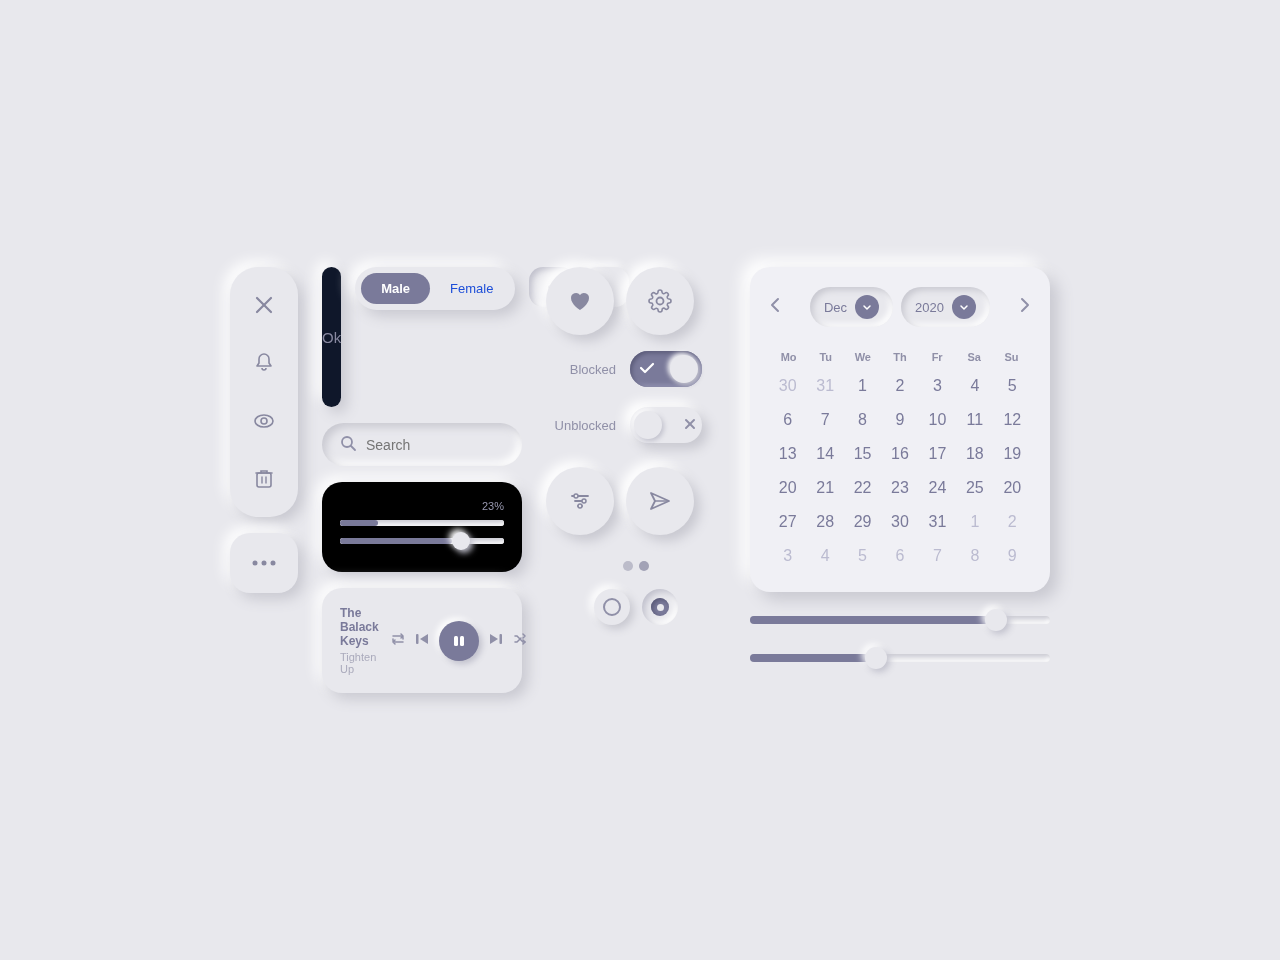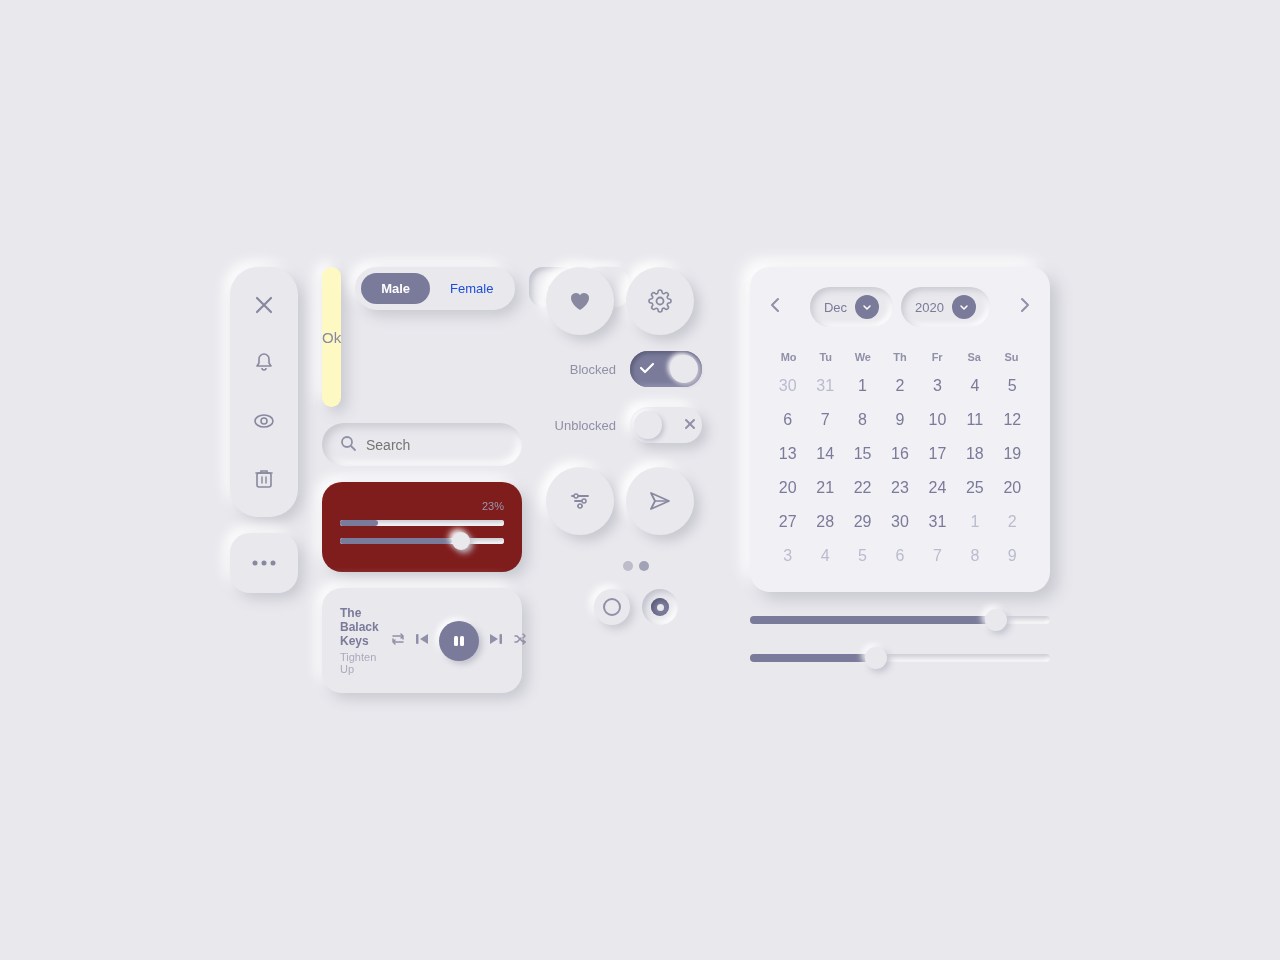--- a/index.html
+++ b/index.html
@@ -73,21 +73,21 @@
       width: 200px;
     }
 
     .col2-top {
       display: flex;
       gap: 14px;
       align-items: flex-start;
     }
 
     .ok-btn {
-      background: #fef9c3;
+      background: #0f172a;
       box-shadow: 6px 6px 14px #c8c8d0, -6px -6px 14px #ffffff;
       border-radius: 24px;
       width: 80px;
       height: 140px;
       display: flex;
       align-items: center;
       justify-content: center;
       cursor: pointer;
       font-size: 15px;
       color: #8888a0;
@@ -173,21 +173,21 @@
       border: none;
       background: transparent;
       outline: none;
       color: #8888a0;
       font-size: 14px;
       width: 100%;
     }
 
     
     .sliders-section {
-      background: #7f1d1d;
+      background: #000000;
       box-shadow: 6px 6px 14px #c8c8d0, -6px -6px 14px #ffffff;
       border-radius: 20px;
       padding: 18px 18px 16px;
       display: flex;
       gap: 16px;
     }
 
     .sliders-content {
       flex: 1;
     }

